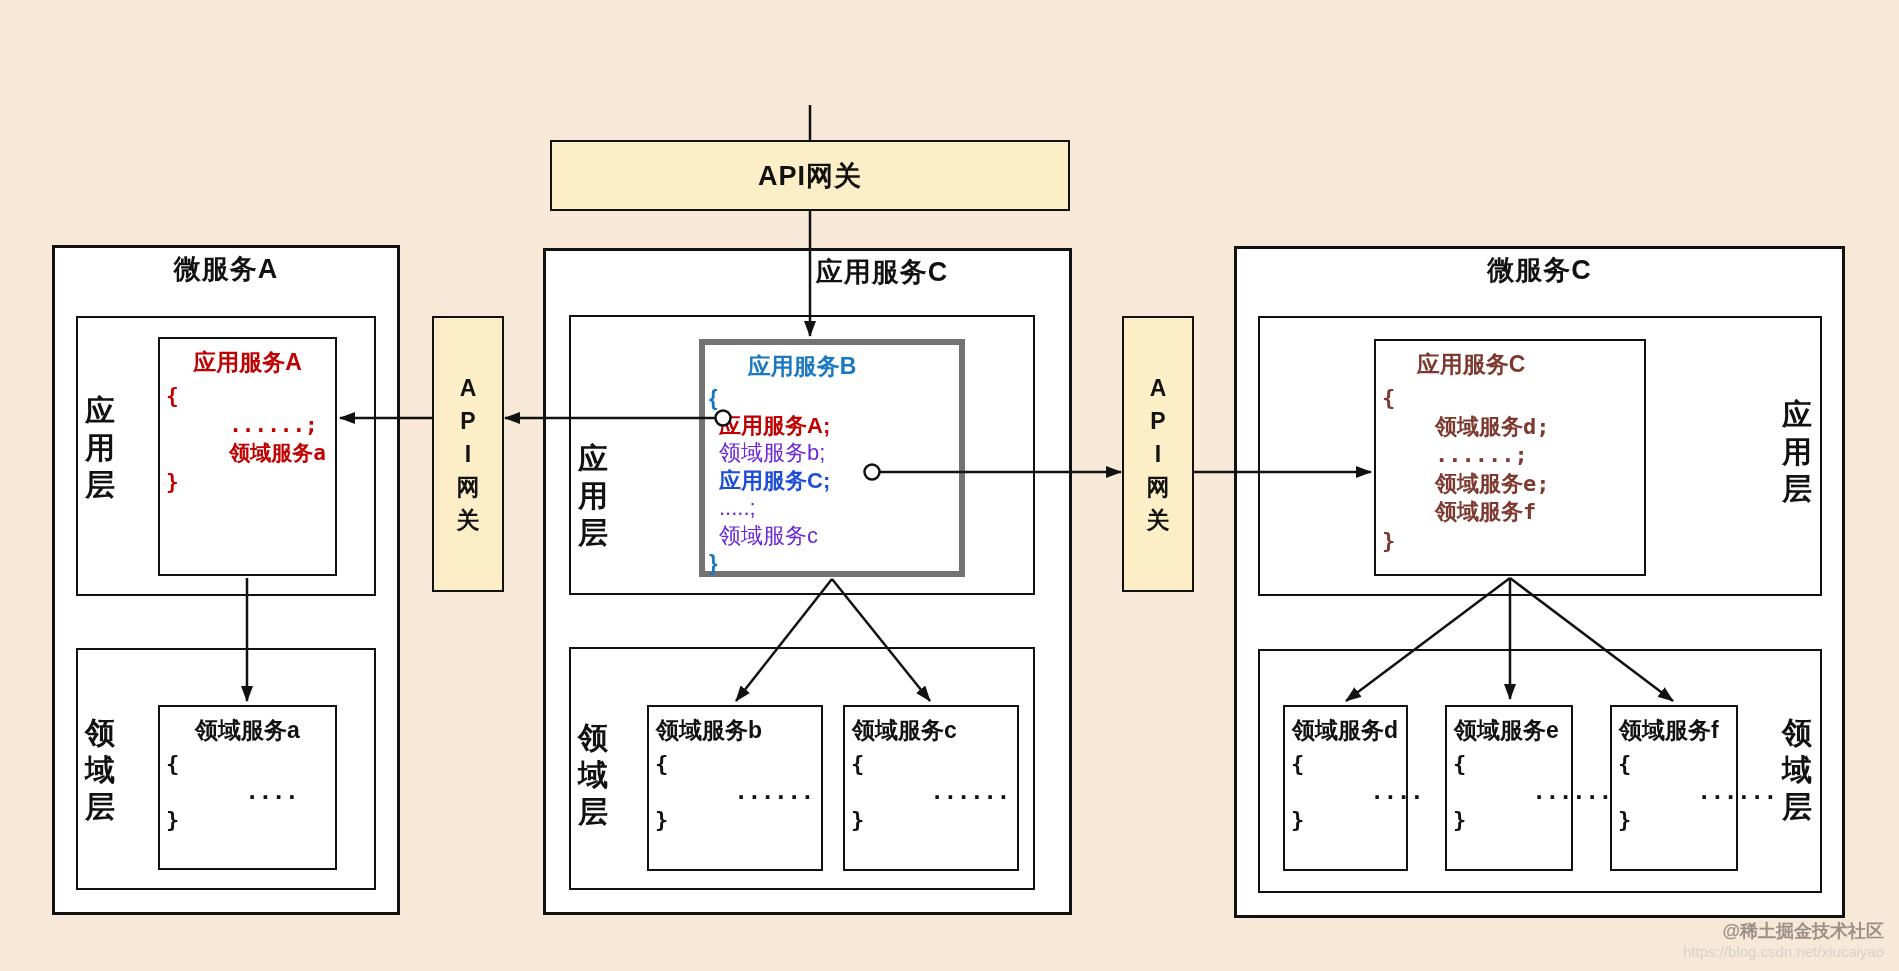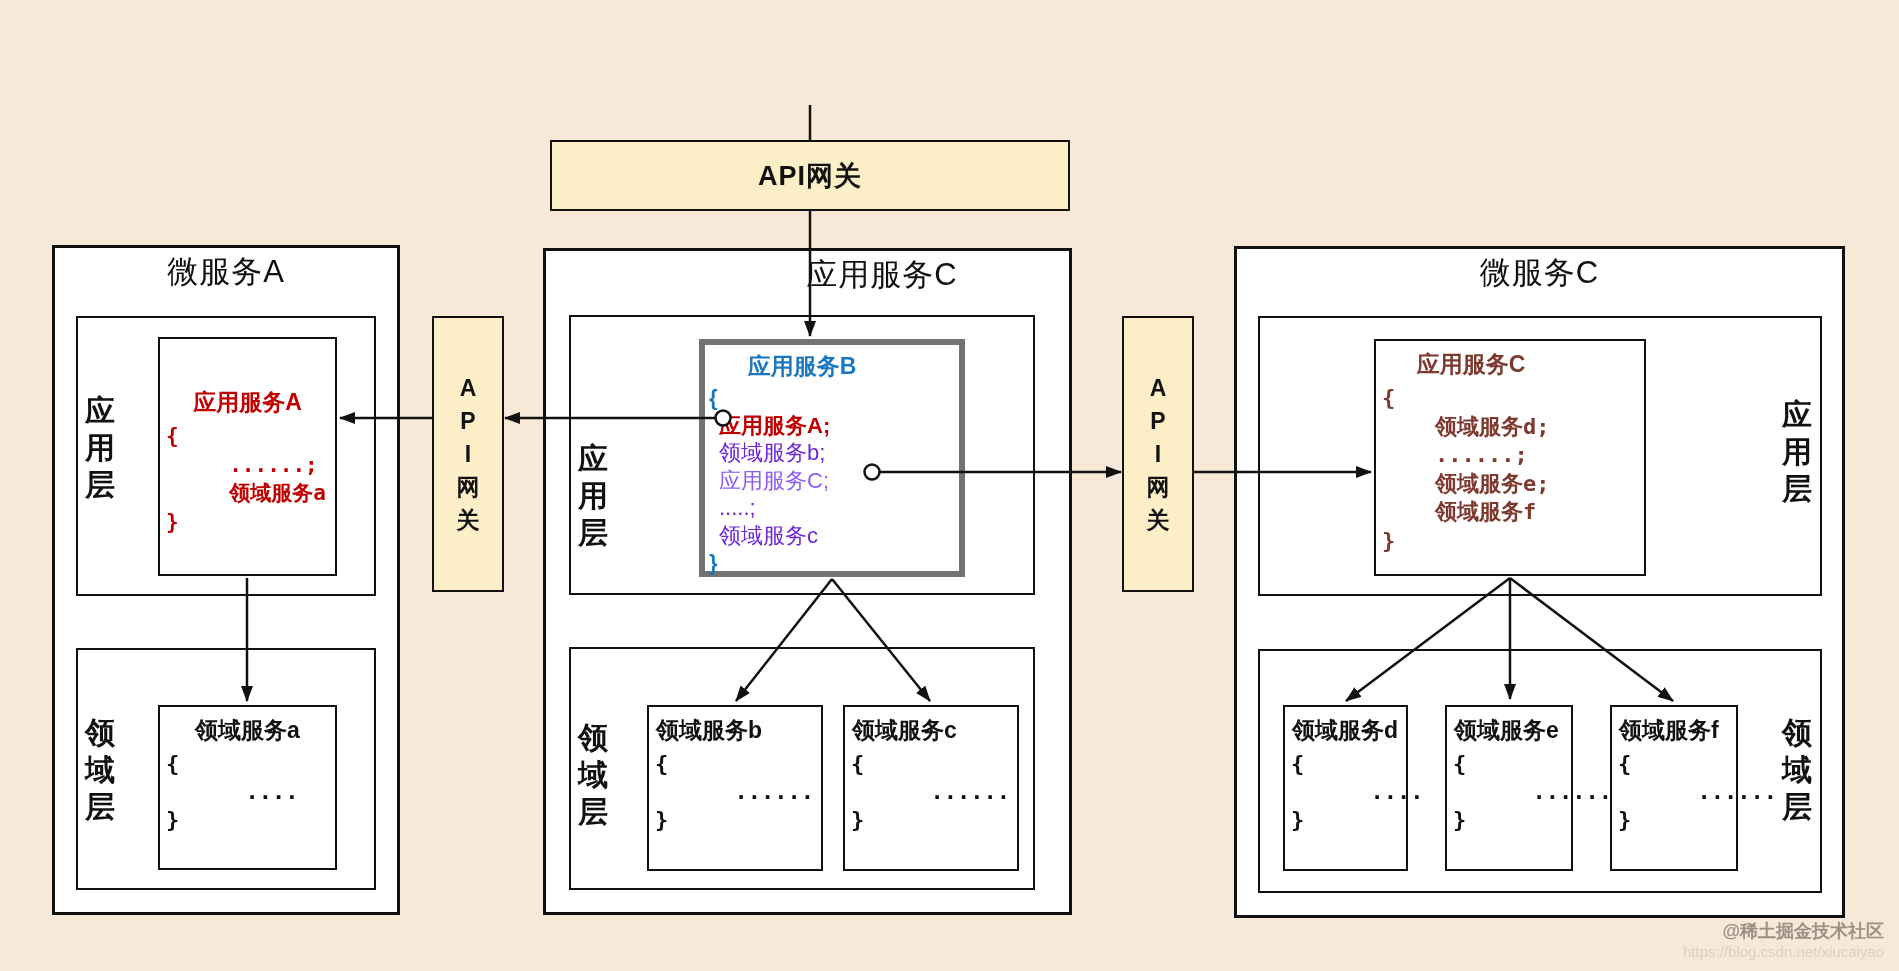--- a/index.html
+++ b/index.html
@@ -2,42 +2,42 @@
 <html><head>
 <meta charset="utf-8">
 <style>
   html,body{margin:0;padding:0;background:#f7e8d8;}
   *{box-sizing:border-box;}
   .canvas{position:relative;width:1899px;height:971px;background:#f7e8d8;overflow:hidden;
           font-family:"Liberation Sans","DejaVu Sans",sans-serif;color:#111;}
   .box{position:absolute;background:#fff;border:2.5px solid #111;}
   .b3{border-width:3px;}
   .center{display:flex;align-items:center;justify-content:center;}
-  .svc-title{position:absolute;text-align:center;font-size:31px;font-weight:400;letter-spacing:1px;}
+  .svc-title{position:absolute;text-align:center;font-size:27px;font-weight:700;letter-spacing:1px;}
   .front-title{font-size:33px;font-weight:700;letter-spacing:2px;}
   .gw-top{position:absolute;background:#fceec6;border:2.5px solid #111;font-size:27px;font-weight:700;letter-spacing:1px;}
   .gw-vert{position:absolute;background:#fceec6;border:2.5px solid #111;z-index:3;
            font-size:23px;font-weight:700;line-height:33px;text-align:center;white-space:pre-line;}
   .vlabel{position:absolute;width:36px;font-size:30px;font-weight:700;line-height:37px;
           text-align:center;white-space:pre-line;}
   .boxttl{font-size:23px;font-weight:700;text-align:center;padding-top:8px;}
   .boxttl-left{text-align:left;padding-left:7px;}
   .code{white-space:pre;font-size:22px;font-weight:700;line-height:28.5px;margin:4px 0 0 6px;}
   .code-red{color:#c00000;font-size:21px;}
   .code-maroon{color:#7d392e;}
   .code-black{color:#111;line-height:28px;}
   .redbox{position:absolute;background:#fff;border:6px solid #737373;}
   .ttl-blue{color:#1a78c2;padding-right:60px;}
   .ttl-maroon{color:#7d392e;padding-right:78px;}
   .ln{display:block;font-size:22px;line-height:27.5px;padding-left:14px;}
   .ln-brace{padding-left:4px;}
   .blue{color:#1a78c2;font-weight:700;}
   .blue-reg{color:#6d28d9;font-weight:400;}
   .red-b{color:#c00000;font-weight:700;}
-  .maroon-b{color:#8b5cf6;font-weight:400;}
+  .maroon-b{color:#1d4ed8;font-weight:700;}
   .wm{position:absolute;right:15px;top:921px;text-align:right;line-height:1.2;}
   .wm1{font-size:18px;color:#9b9086;font-weight:700;}
   .wm2{font-size:15px;color:#d8d1c7;}
   svg.overlay{position:absolute;left:0;top:0;z-index:2;pointer-events:none;}
 </style>
 </head>
 <body>
 
 <div class="canvas">
 
@@ -48,21 +48,21 @@
 
   <div class="box b3" style="left:52px;top:245px;width:348px;height:670px;"></div>
   <div class="svc-title" style="left:52px;top:251px;width:348px;">微服务A</div>
 
   <div class="box" style="left:76px;top:316px;width:300px;height:280px;"></div>
   <div class="vlabel" style="left:82px;top:392px;">应
 用
 层</div>
 
   <div class="box" style="left:158px;top:337px;width:179px;height:239px;">
-    <div class="boxttl code-red" style="font-size:23px;margin-top:40px;">应用服务A</div>
+    <div class="boxttl code-red" style="font-size:23px;">应用服务A</div>
     <pre class="code code-red">{
      ......;
      领域服务a
 }</pre>
   </div>
 
   <div class="box" style="left:76px;top:648px;width:300px;height:242px;"></div>
   <div class="vlabel" style="left:82px;top:714px;">领
 域
 层</div>

